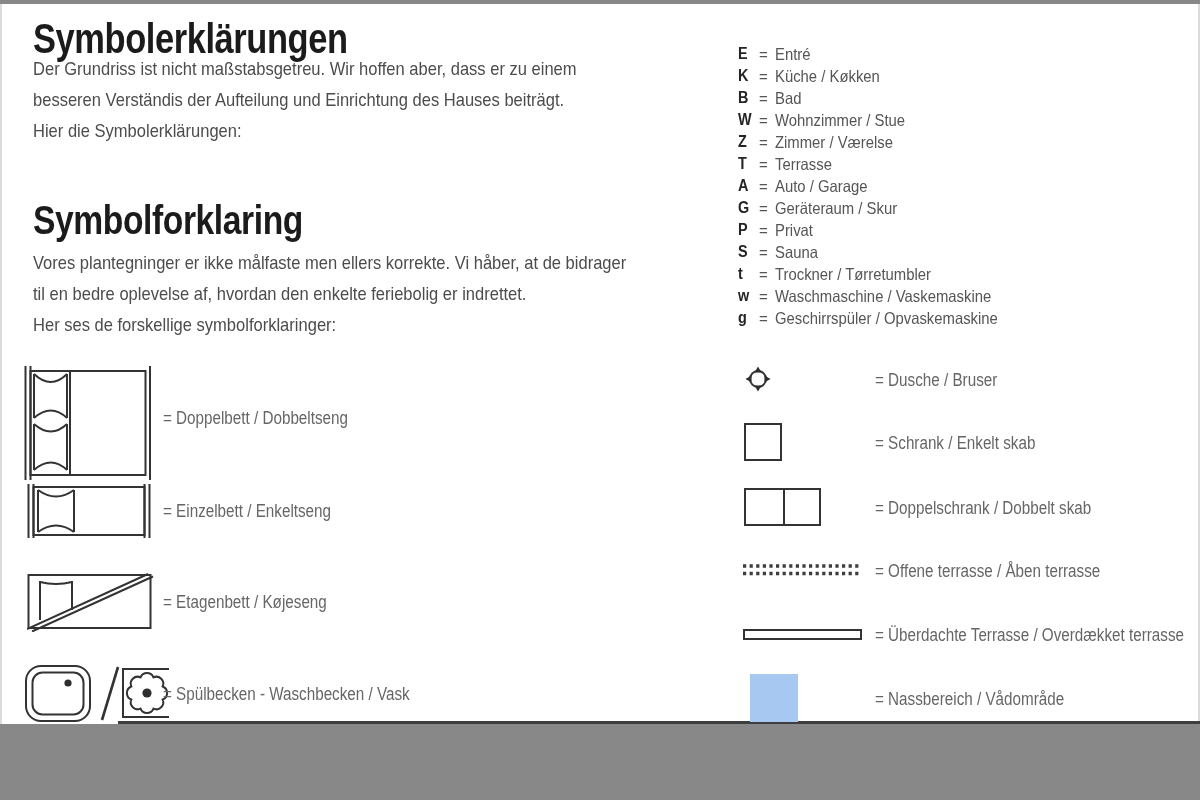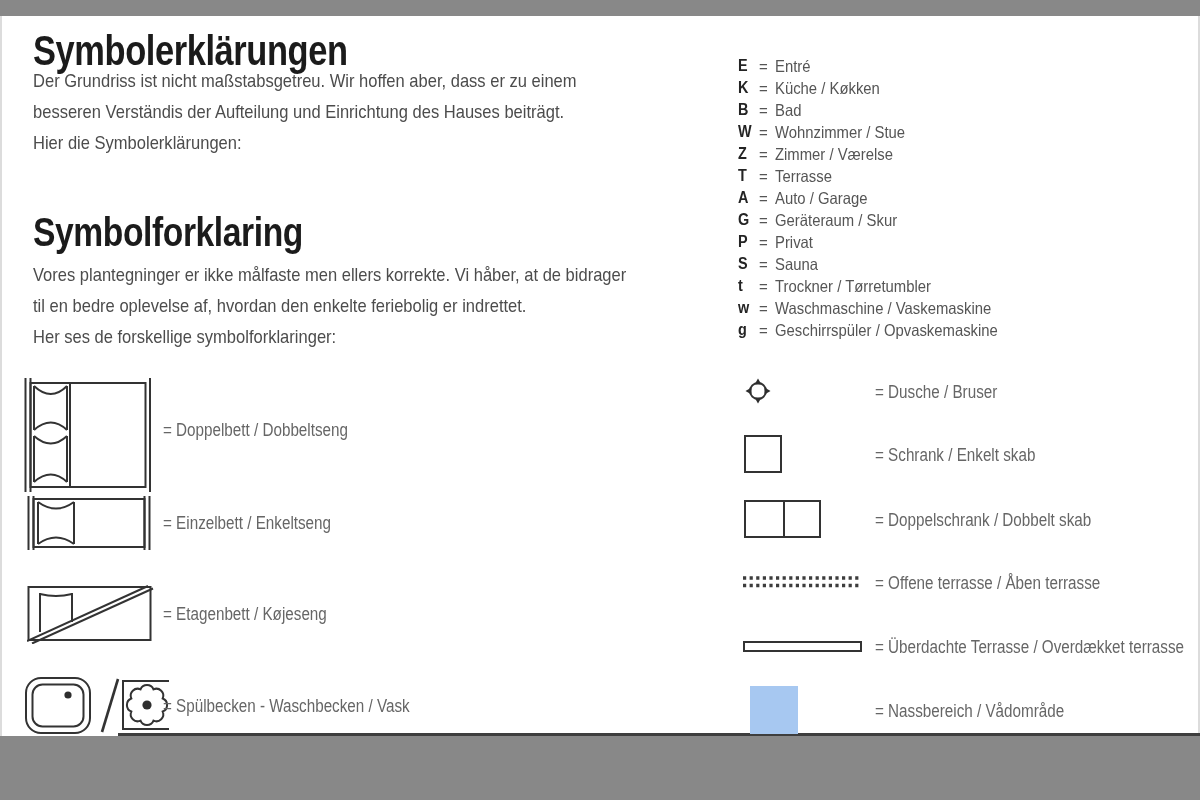--- a/index.html
+++ b/index.html
@@ -1,17 +1,17 @@
 <!DOCTYPE html>
 <html><head>
 <meta charset="utf-8">
 <style>
   html,body{margin:0;padding:0;background:#888;}
   .page{
-    position:relative;width:1200px;height:720px;margin:16px auto;
+    position:relative;width:1200px;height:720px;margin:4px auto;
     background:#ffffff;overflow:hidden;
     font-family:"Liberation Sans","DejaVu Sans",sans-serif;
     -webkit-font-smoothing:antialiased;
   }
   .edge-left{position:absolute;left:0;top:0;width:2px;height:800px;background:#dcdcdc;}
   .edge-right{position:absolute;right:0;top:0;width:2px;height:800px;background:#dcdcdc;}
   .edge-bottom{position:absolute;left:118px;right:0;bottom:0;height:3px;background:#3e3e3e;}
 
   .cond{transform:scaleX(0.87);transform-origin:0 0;white-space:nowrap;}
   .condh{transform:scaleX(0.82);transform-origin:0 0;white-space:nowrap;}

